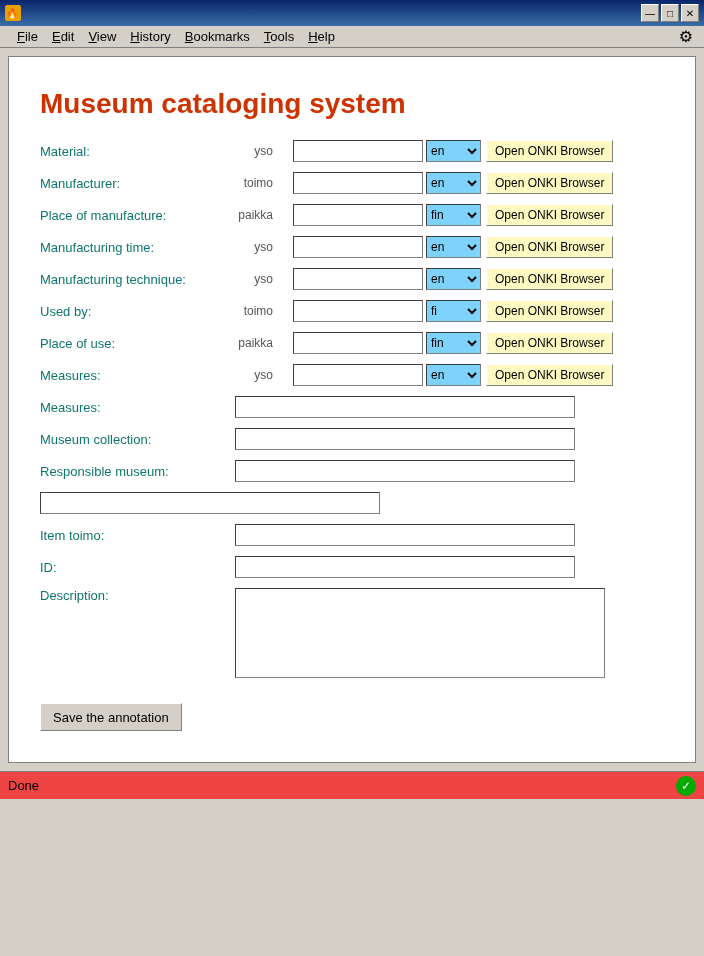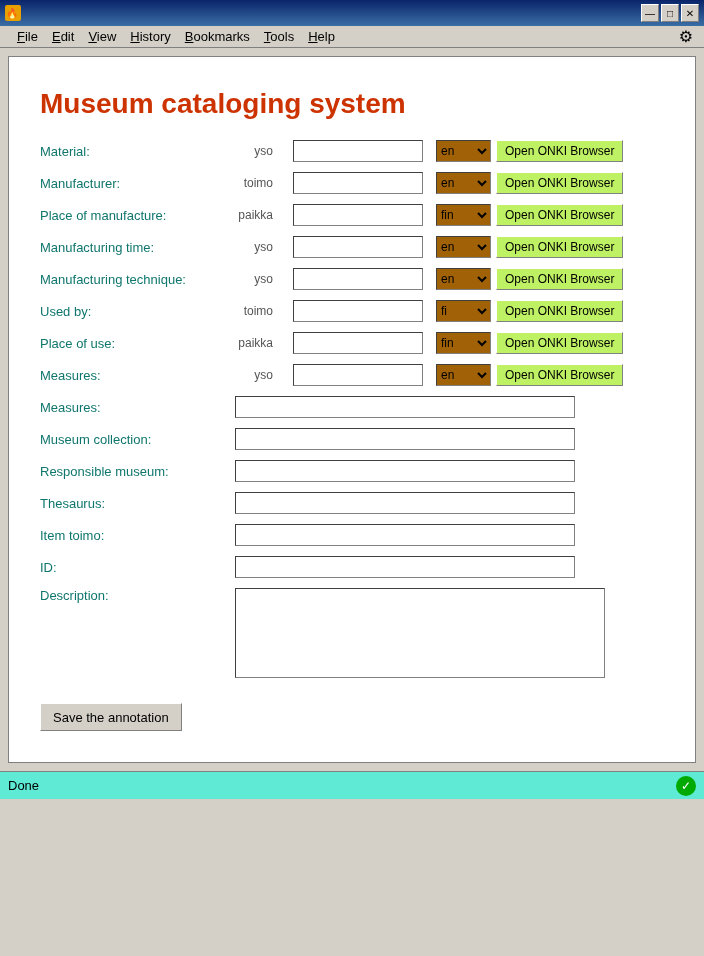--- a/index.html
+++ b/index.html
@@ -136,30 +136,30 @@
       font-size: 12px;
       padding: 2px 3px;
       width: 130px;
     }
 
     .form-select {
       height: 22px;
       border: 1px solid #808080;
       border-top-color: #404040;
       border-left-color: #404040;
-      background: #a16207;
-      font-size: 12px;
-      margin-left: 13px;
+      background: #7dd3fc;
+      font-size: 12px;
+      margin-left: 3px;
       width: 55px;
     }
 
     .onki-btn {
       margin-left: 5px;
       height: 22px;
-      background: #bef264;
+      background: #fef9c3;
       border: 1px solid;
       border-color: #ffffff #808080 #808080 #ffffff;
       font-size: 12px;
       padding: 0 8px;
       cursor: pointer;
       white-space: nowrap;
     }
 
     
     .form-input-wide {
@@ -191,21 +191,21 @@
       background: #d4d0c8;
       border: 1px solid;
       border-color: #ffffff #808080 #808080 #ffffff;
       font-size: 13px;
       padding: 0 12px;
       cursor: pointer;
     }
 
     
     .status-bar {
-      background: #5eead4;
+      background: #ef4444;
       border-top: 1px solid #808080;
       height: 28px;
       display: flex;
       align-items: center;
       padding: 0 8px;
       gap: 19px;
     }
     .status-text {
       font-size: 13px;
       color: #000;
@@ -340,21 +340,20 @@
     <span class="form-label">Museum collection:</span>
     <input class="form-input-wide" type="text" value="" style="">
   </div>
 
   <div class="form-row">
     <span class="form-label">Responsible museum:</span>
     <input class="form-input-wide" type="text" value="" style="">
   </div>
 
   <div class="form-row">
-    <span class="form-label">Thesaurus:</span>
     <input class="form-input-wide" type="text" value="" style="">
   </div>
 
   <div class="form-row">
     <span class="form-label">Item toimo:</span>
     <input class="form-input-wide" type="text" value="" style="">
   </div>
 
   <div class="form-row">
     <span class="form-label">ID:</span>

